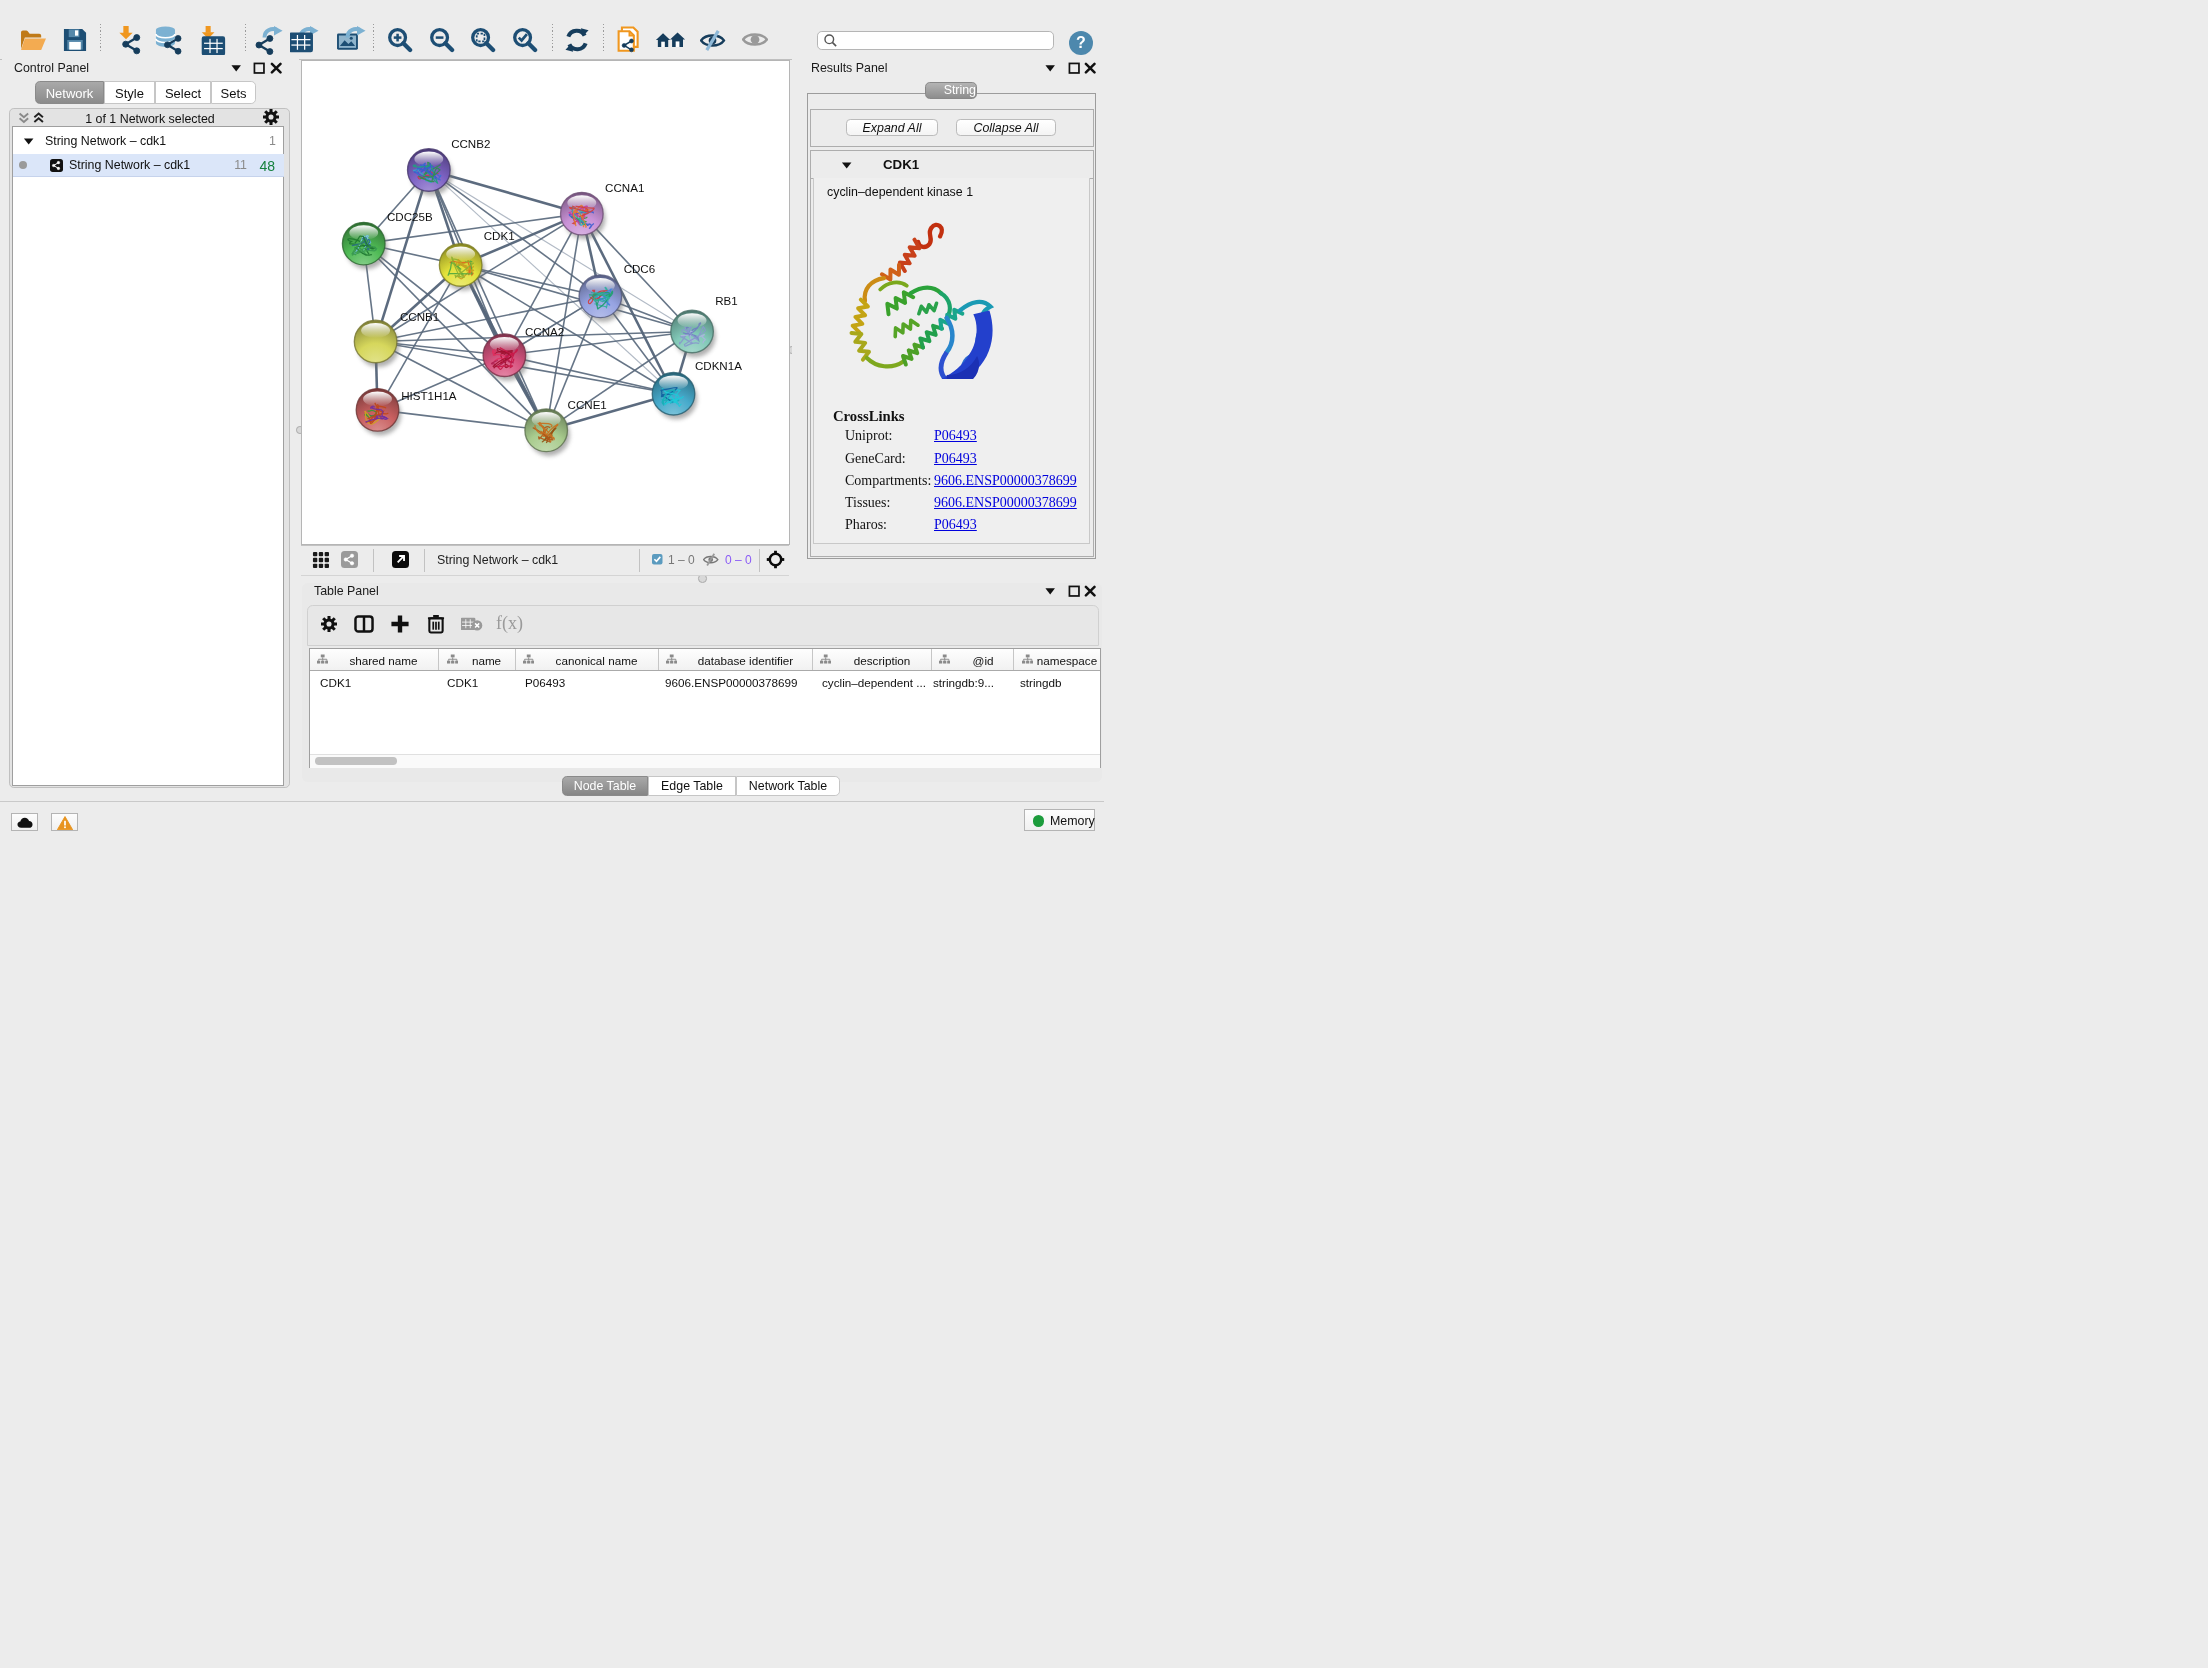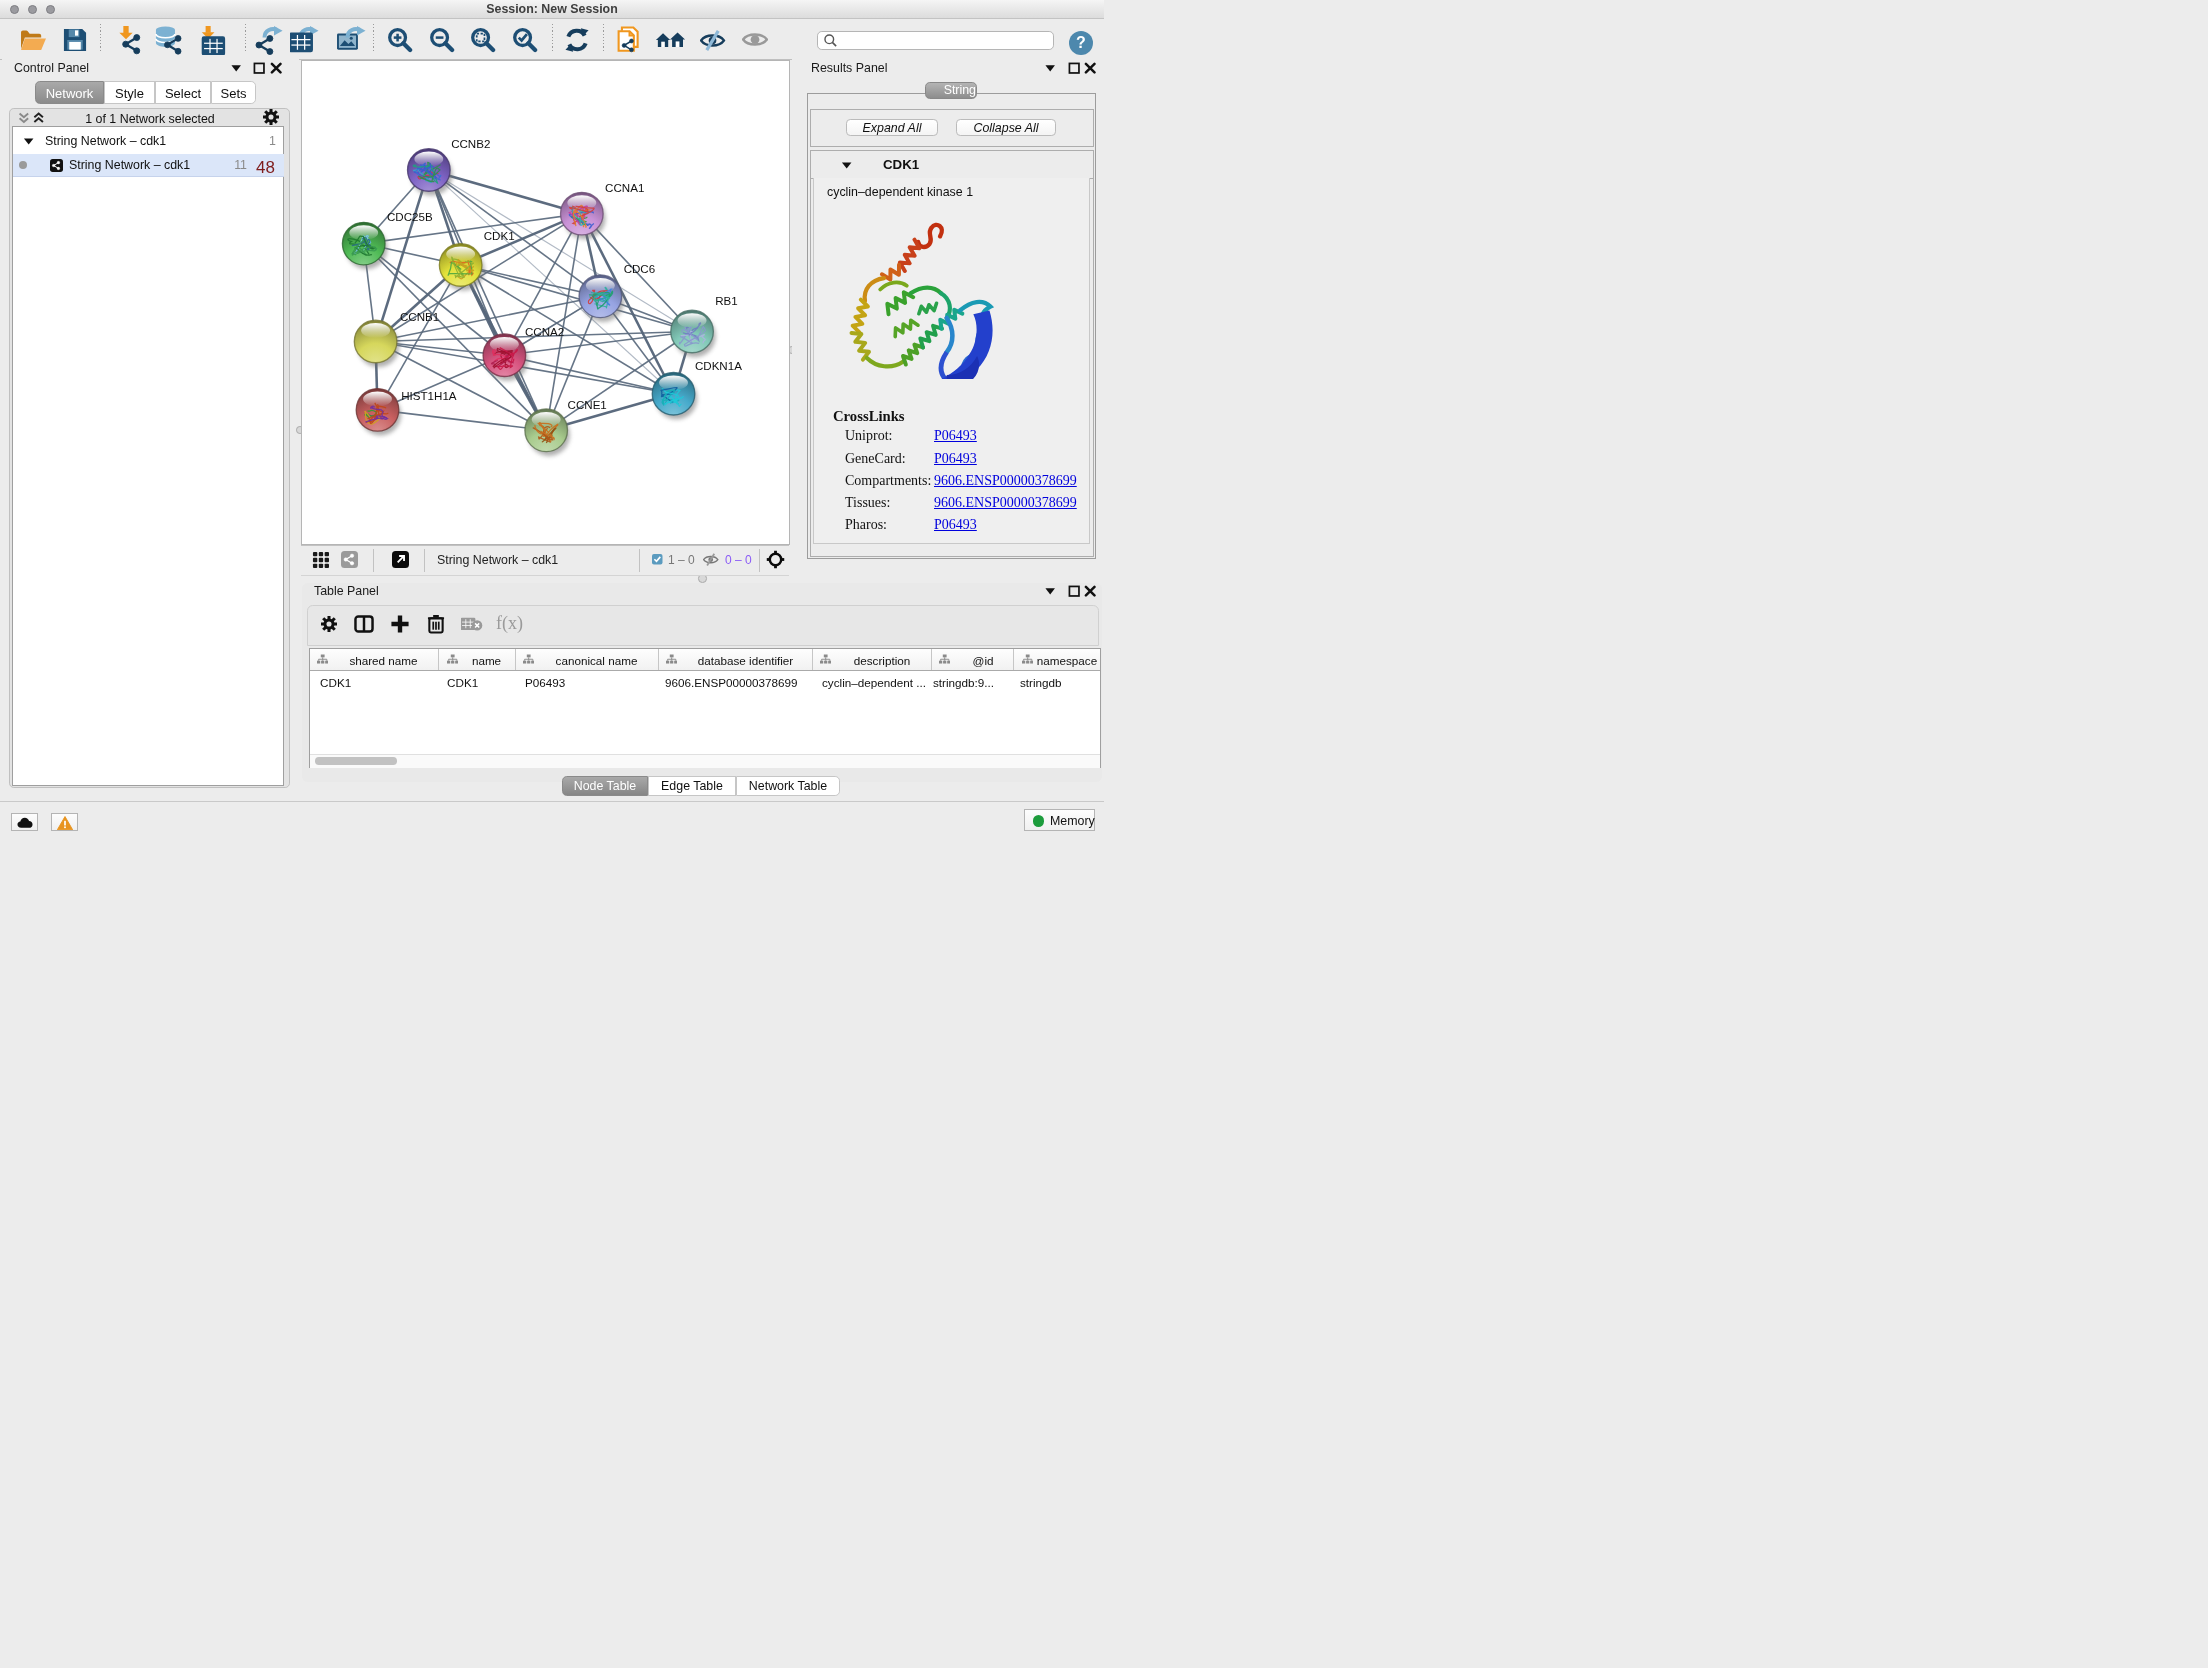--- a/index.html
+++ b/index.html
@@ -38,26 +38,20 @@
 .tpanel{left:302px;top:583px;width:800px;height:199px;background:#e9e9e9;border-radius:5.7px;}
 .tabbtn{position:absolute;top:776px;height:20.4px;border:1px solid #c6c6c6;background:#ffffff;
   font-size:12.4px;text-align:center;box-sizing:border-box;color:#111;line-height:19px;}
 .gseltab{background:linear-gradient(#a9a9a9,#868686);color:#ffffff;border-color:#8a8a8a;}
 .statusbar{left:0;top:801px;width:1104px;height:33px;background:#ececec;border-top:1px solid #c9c9c9;}
 .sbtn{position:absolute;top:11.4px;height:17.7px;background:linear-gradient(#fdfdfd,#f0f0f0);
   border:1px solid #b4b4b4;box-sizing:border-box;}
 .cell{position:absolute;font-size:11.7px;color:#111;white-space:nowrap;}
 </style></head><body>
 <div id="root">
-    <div class="abs titlebar">
-      <div class="tl" style="left:9.7px"></div>
-      <div class="tl" style="left:28px"></div>
-      <div class="tl" style="left:46px"></div>
-      <div class="title">Session: New Session</div>
-    </div>
     <div class="abs toolbar">
       <div class="tsep" style="left:100px"></div>
       <div class="tsep" style="left:245px"></div>
       <div class="tsep" style="left:373px"></div>
       <div class="tsep" style="left:552px"></div>
       <div class="tsep" style="left:603px"></div>
     </div>
     <svg style="position:absolute;left:20px;top:27.6px" width="27" height="24" viewBox="0 0 28 25">
       <path d="M1 5 L1 22 L5 10 L22 10 L22 8 C22 6.9 21.1 6 20 6 L10 6 L8 3.4 C7.6 2.9 7 2.6 6.4 2.6 L3 2.6 C1.9 2.6 1 3.5 1 4.6 Z" fill="#c07a18"></path>
       <path d="M5 11 L27 11 L22 23 L1 23 Z" fill="#f3ab51"></path>
@@ -283,21 +277,21 @@
       <g transform="translate(3.5,3.5) scale(0.71)" stroke="#fff" fill="#fff">
         <circle cx="4.5" cy="12" r="3.4"></circle>
         <circle cx="17" cy="4.5" r="3.4"></circle>
         <circle cx="17" cy="19.5" r="3.4"></circle>
         <line x1="4.5" y1="12" x2="17" y2="4.5" stroke-width="2.6"></line>
         <line x1="4.5" y1="12" x2="17" y2="19.5" stroke-width="2.6"></line>
       </g>
     </svg>
     <div class="abs" style="left:69px;top:158px;font-size:12.4px;color:#111">String Network – cdk1</div>
     <div class="abs" style="left:228px;top:158px;width:19px;text-align:right;font-size:12.4px;color:#8a8a8a">11</div>
-    <div class="abs" style="left:256px;top:158px;width:19px;text-align:right;font-size:17px;color:#7f1d1d">48</div>
+    <div class="abs" style="left:256px;top:158px;width:19px;text-align:right;font-size:14px;color:#15803d">48</div>
     <div class="abs" style="left:296px;top:426px;width:7.6px;height:7.6px;border-radius:50%;background:#d8d8d8;border:1px solid #aaa;box-sizing:border-box"></div>
     <div class="abs" style="left:788px;top:346px;width:7.6px;height:7.6px;border-radius:50%;background:#d8d8d8;border:1px solid #aaa;box-sizing:border-box"></div>
     <div class="abs" style="left:698px;top:574px;width:8.6px;height:8.6px;border-radius:50%;background:#d8d8d8;border:1px solid #aaa;box-sizing:border-box"></div>
     <div class="abs canvas" style="border:1px solid #b5b5b5;box-sizing:border-box"></div>
     <svg style="position:absolute;left:301px;top:60px" width="488" height="485" viewBox="316.5 63 513.5 510">
       <defs>
         <radialGradient id="gB2" cx="0.5" cy="1.02" r="1.05">
           <stop offset="0" stop-color="#a491d6"></stop>
           <stop offset="0.45" stop-color="#7e63c5"></stop>
           <stop offset="0.8" stop-color="#5e4a93"></stop>

